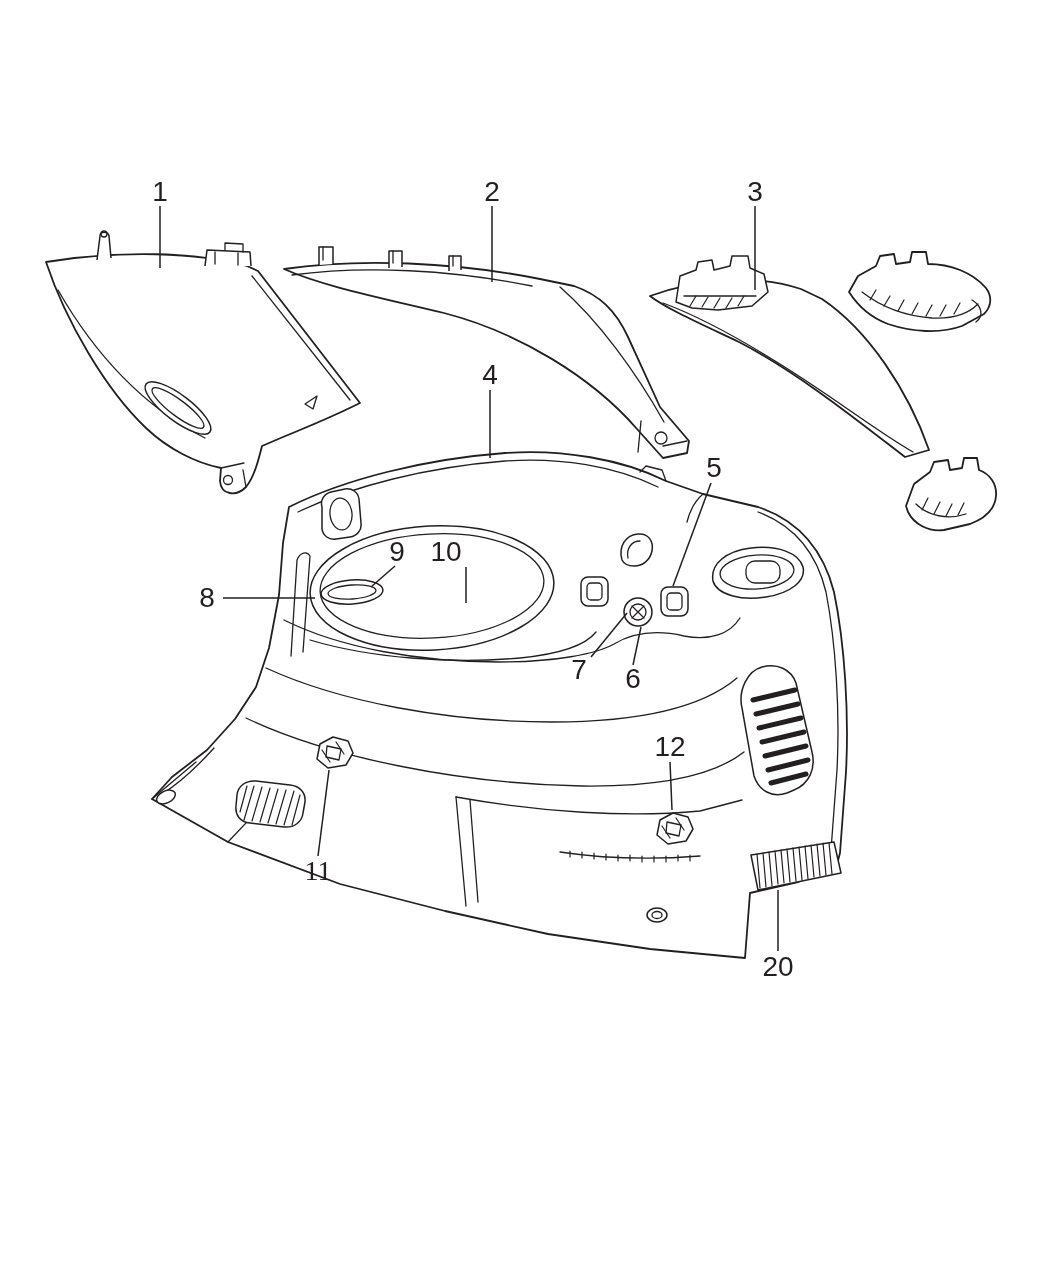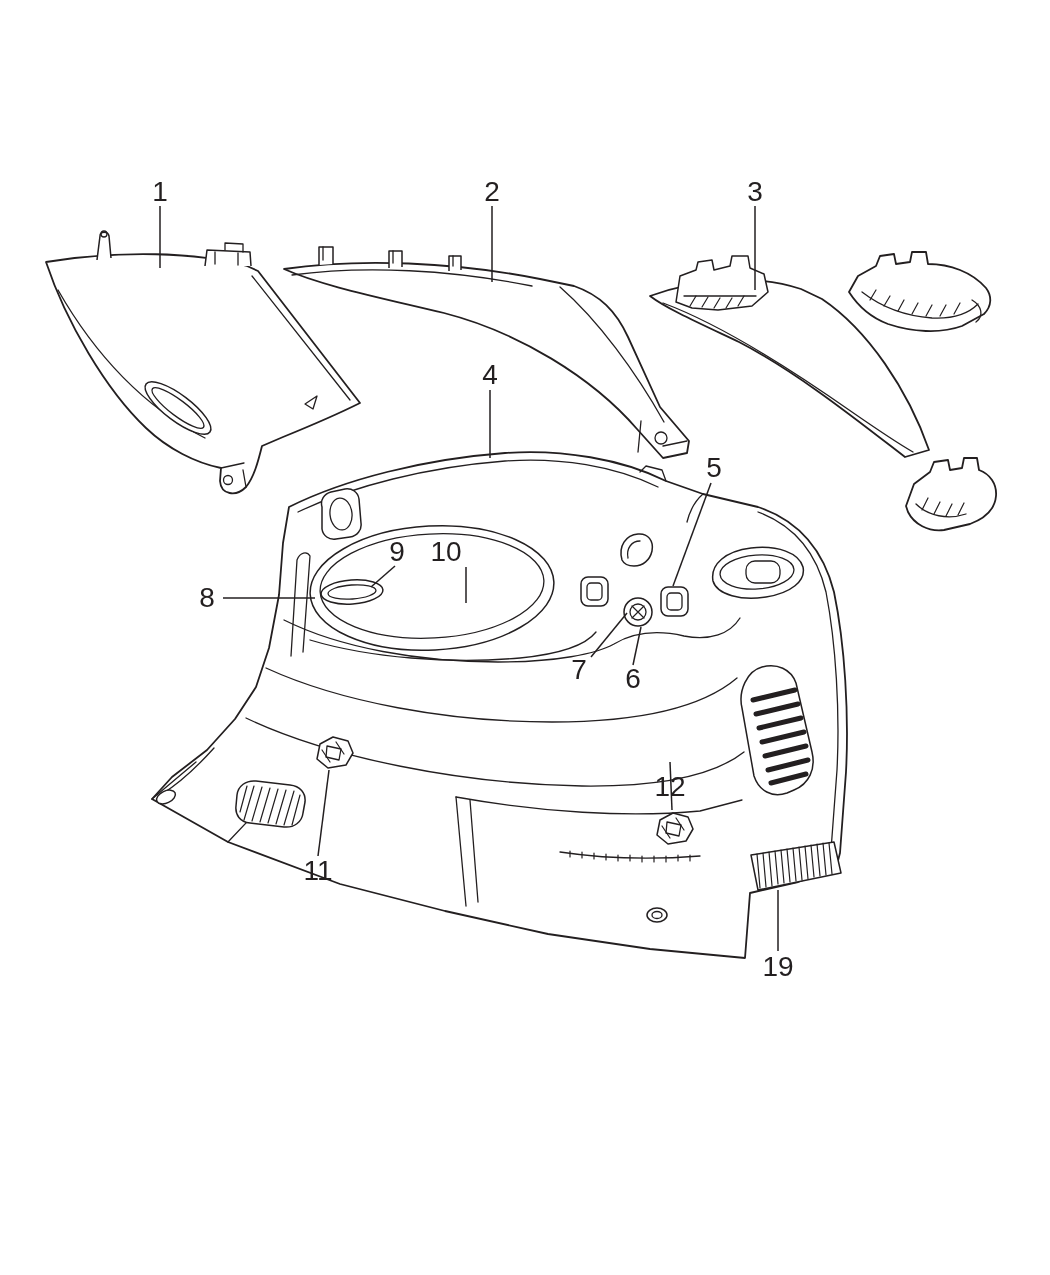--- a/index.html
+++ b/index.html
@@ -235,16 +235,16 @@
   <div class="callout" style="left:160px; top:192px;">1</div>
   <div class="callout" style="left:492px; top:192px;">2</div>
   <div class="callout" style="left:755px; top:192px;">3</div>
   <div class="callout" style="left:490px; top:375px;">4</div>
   <div class="callout" style="left:714px; top:468px;">5</div>
   <div class="callout" style="left:633px; top:679px;">6</div>
   <div class="callout" style="left:579px; top:670px;">7</div>
   <div class="callout" style="left:207px; top:598px;">8</div>
   <div class="callout" style="left:397px; top:552px;">9</div>
   <div class="callout" style="left:446px; top:552px;">10</div>
-  <div class="callout" style="left:318px; top:871px;">11</div>
-  <div class="callout" style="left:670px; top:747px;margin-top:40px;">12</div>
-  <div class="callout" style="left:778px; top:967px;">19</div>
+  <div class="callout" style="left:318px; top:871px;font-family:Liberation Serif, serif;">11</div>
+  <div class="callout" style="left:670px; top:747px;">12</div>
+  <div class="callout" style="left:778px; top:967px;">20</div>
 </div>
 
 </body></html>

